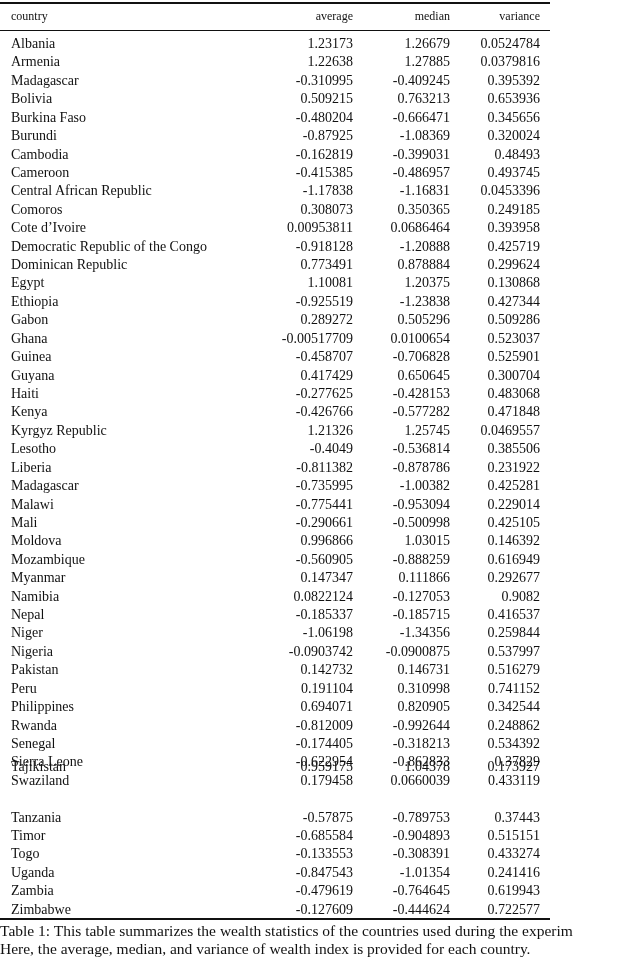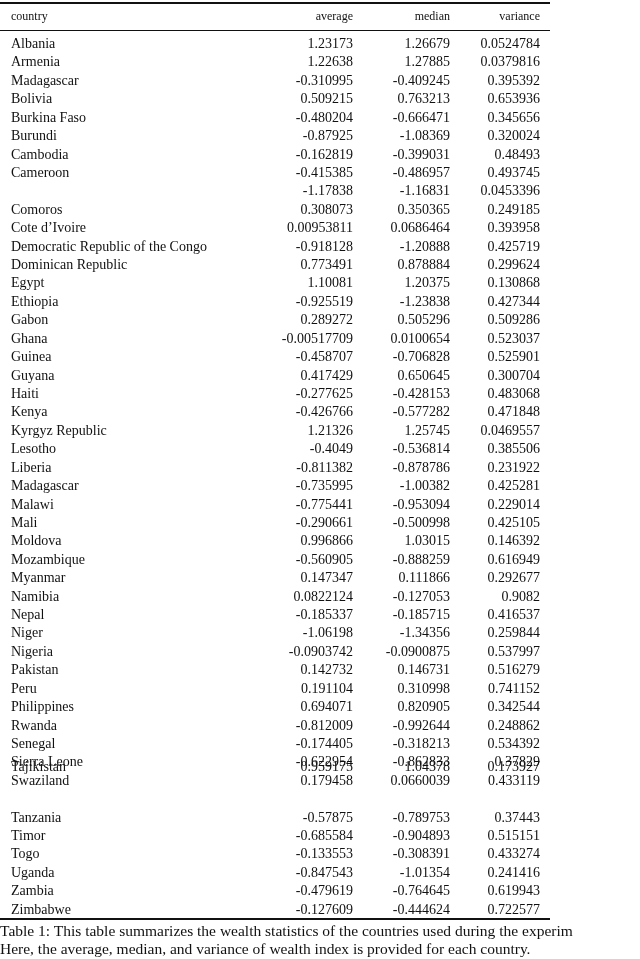--- a/index.html
+++ b/index.html
@@ -76,20 +76,21 @@
         <span class="c-med">-0.399031</span>
         <span class="c-var">0.48493</span>
       </div>
       <div class="row" style="top: 163.94px;">
         <span class="c-country">Cameroon</span>
         <span class="c-avg">-0.415385</span>
         <span class="c-med">-0.486957</span>
         <span class="c-var">0.493745</span>
       </div>
       <div class="row" style="top: 182.36px;">
+        <span class="c-country">Central African Republic</span>
         <span class="c-avg">-1.17838</span>
         <span class="c-med">-1.16831</span>
         <span class="c-var">0.0453396</span>
       </div>
       <div class="row" style="top: 200.78px;">
         <span class="c-country">Comoros</span>
         <span class="c-avg">0.308073</span>
         <span class="c-med">0.350365</span>
         <span class="c-var">0.249185</span>
       </div>

